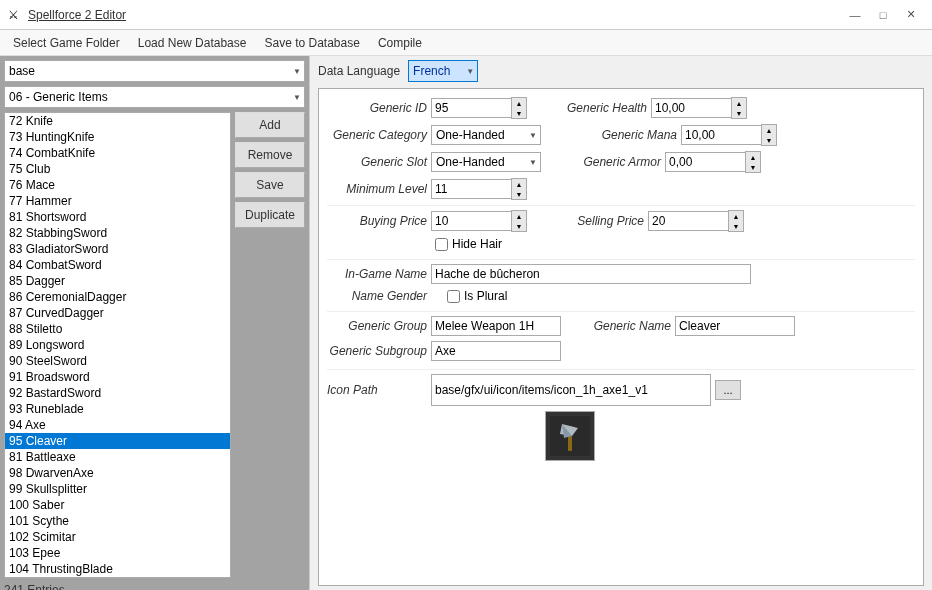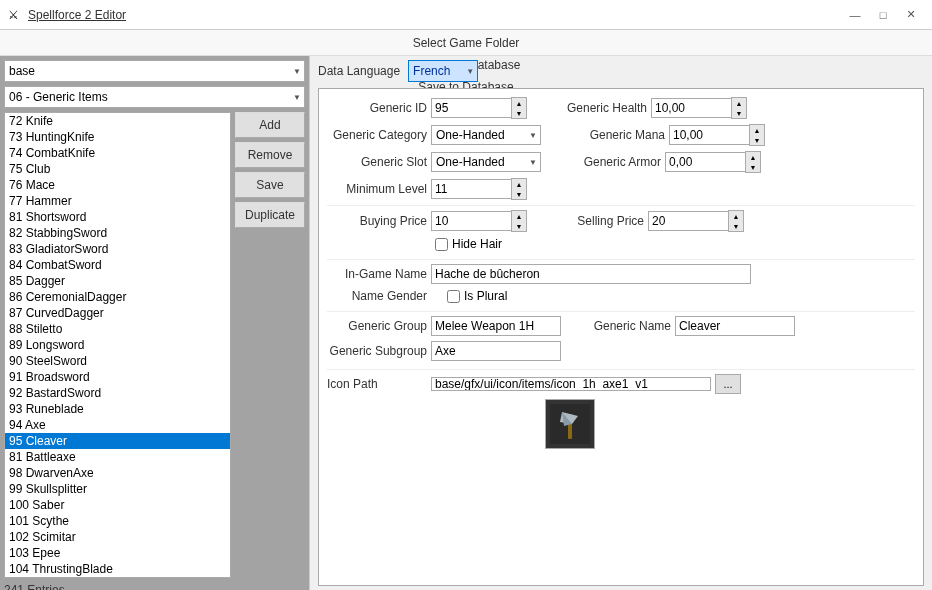--- a/index.html
+++ b/index.html
@@ -30,21 +30,20 @@
     }
 
     
     .menubar {
       background: #f8f8f8;
       display: flex;
       align-items: center;
       padding: 2px 4px;
       border-bottom: 1px solid #ddd;
       height: 26px;
-      flex-direction: column;
     }
     .menubar-item {
       padding: 3px 8px;
       cursor: pointer;
       color: #333;
       border: 1px solid transparent;
     }
 
     
     .main { display: flex; height: calc(590px - 56px); }
@@ -191,20 +190,21 @@
     .form-row {
       display: flex;
       align-items: center;
       gap: 4px;
     }
     .form-label {
       text-align: right;
       color: #333;
       white-space: nowrap;
       min-width: 100px;
+      font-style: italic;
     }
     .spinner-wrap {
       position: relative;
       display: flex;
       align-items: center;
     }
     .spinner-input {
       width: 80px;
       height: 20px;
       border: 1px solid #aaa;
@@ -410,21 +410,21 @@
           <div class="spinner-wrap">
             <input class="spinner-input" type="text" value="10,00" style="">
             <div class="spinner-btns">
               <button class="spinner-btn">▲</button>
               <button class="spinner-btn">▼</button>
             </div>
           </div>
         </div>
       </div>
 
-      <div style="display:flex; gap:24px; margin-bottom:5px; align-items:center;">
+      <div style="display:flex; gap:36px; margin-bottom:5px; align-items:center;">
         <div class="form-row">
           <span class="form-label">Generic Category</span>
           <div class="combo-wrap">
             <select class="combo-select">
               <option>One-Handed</option>
             </select>
           </div>
         </div>
         <div class="form-row">
           <span class="form-label">Generic Mana</span>
@@ -534,21 +534,21 @@
 
       <div style="display:flex; align-items:center; gap:4px; margin-bottom:8px;">
         <span class="form-label" style="min-width:100px; text-align:right;">Generic Subgroup</span>
         <input type="text" style="width: 130px; height: 20px; border: 1px solid rgb(170, 170, 170); padding: 1px 3px; font-size: 12px;" value="Axe">
       </div>
 
       <hr class="form-divider">
 
       <div style="display:flex; align-items:center; gap:4px; margin-bottom:5px;">
         <span class="form-label" style="min-width:100px; text-align:left;">Icon Path</span>
-        <input type="text" style="width: 280px; height: 14px; border: 1px solid rgb(170, 170, 170); padding: 1px 3px; font-size: 12px;" value="base/gfx/ui/icon/items/icon_1h_axe1_v1">
+        <input type="text" style="width: 280px; height: 32px; border: 1px solid rgb(170, 170, 170); padding: 1px 3px; font-size: 12px;" value="base/gfx/ui/icon/items/icon_1h_axe1_v1">
         <button class="icon-browse-btn">...</button>
       </div>
 
       <div style="padding-left:108px; margin-top:4px;">
         <div class="icon-preview">
 
           <svg width="40" height="40" viewBox="0 0 40 40">
             <rect width="40" height="40" fill="#2a2a2a"></rect>
 
             <rect x="18" y="10" width="4" height="25" fill="#8B6914" rx="1"></rect>

